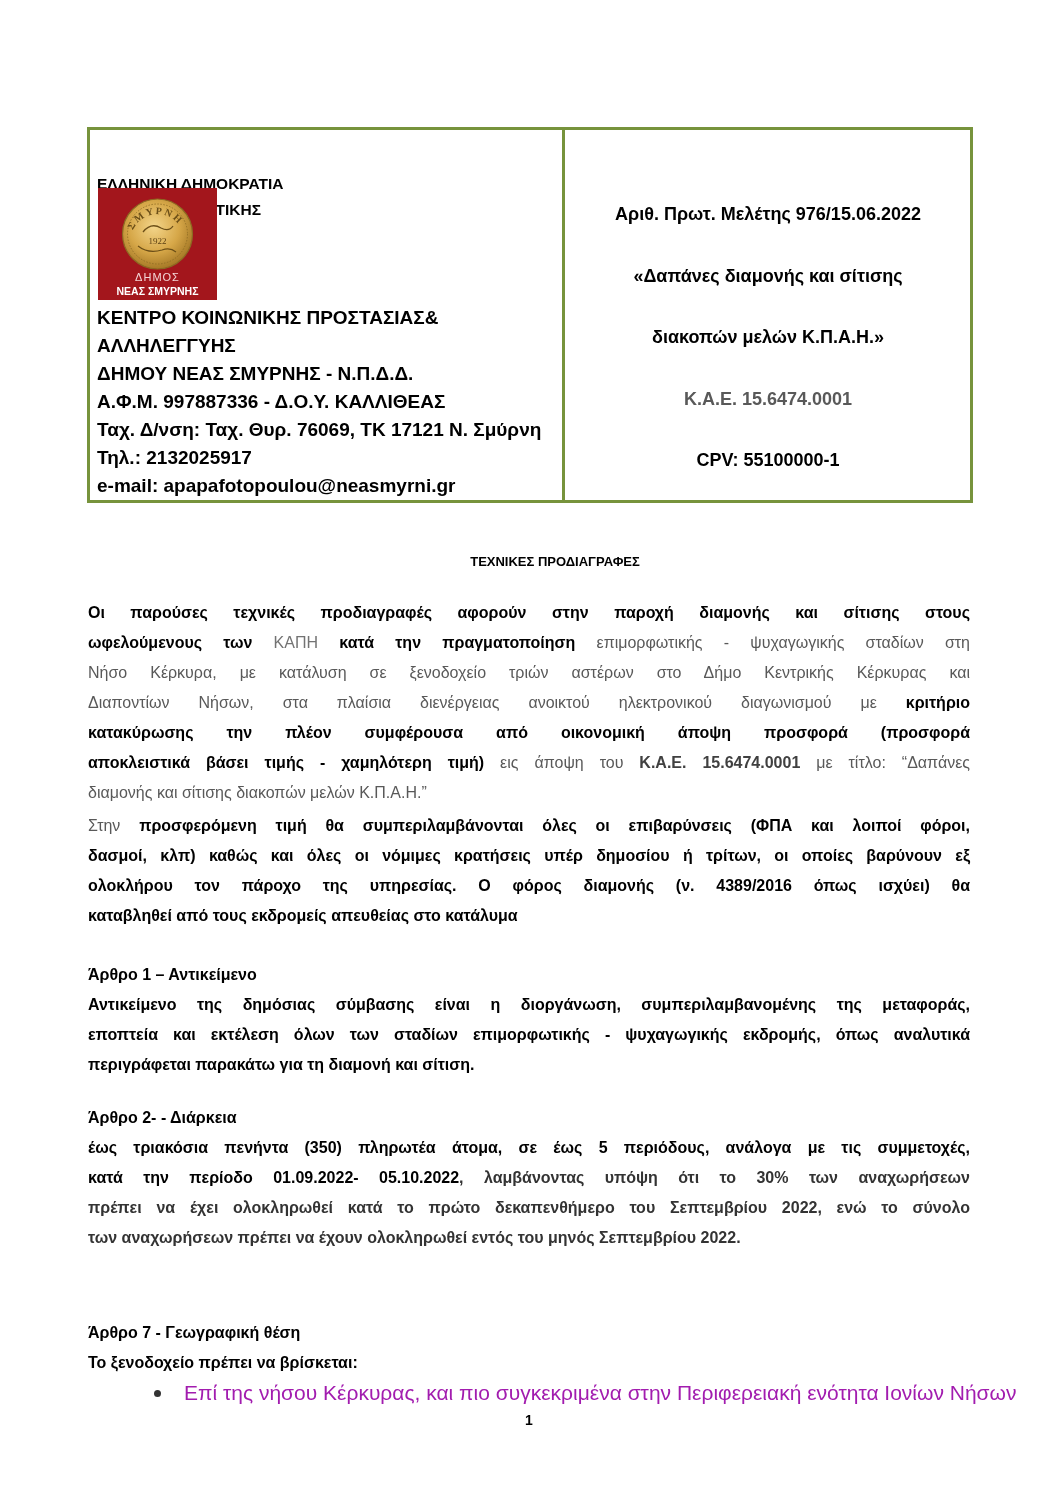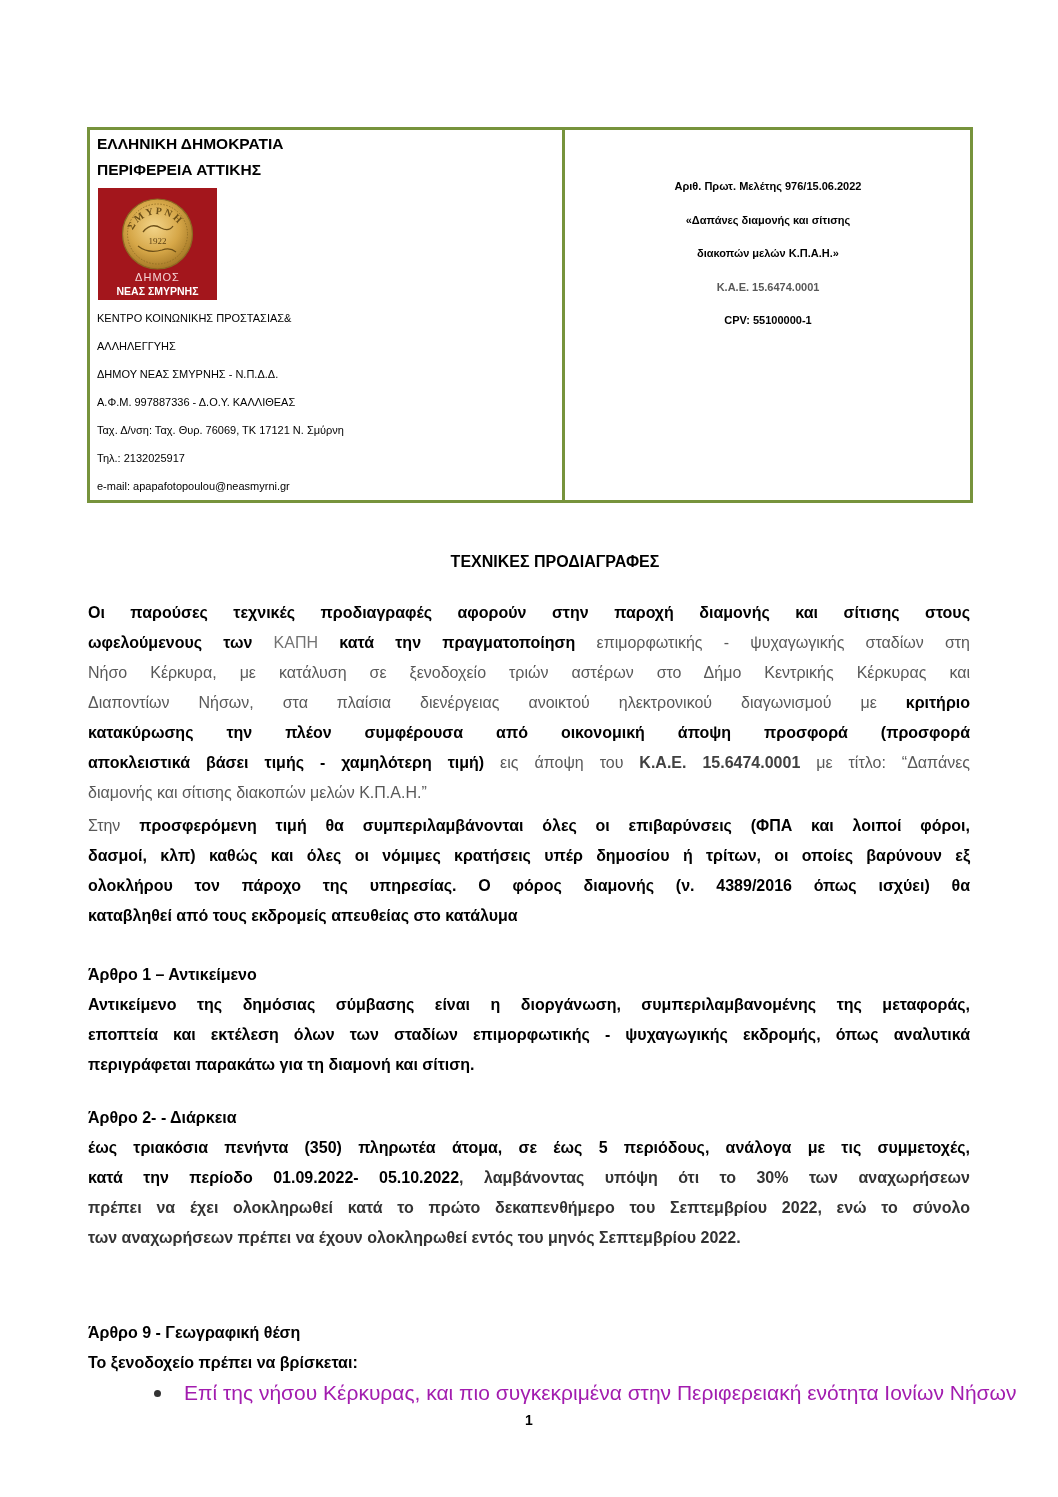--- a/index.html
+++ b/index.html
@@ -9,31 +9,31 @@
     background:#ffffff; color:#000;
     font-family:"Liberation Sans", sans-serif;
   }
 
   
   .hdr-table {
     position:absolute; left:87px; top:127px; width:886px; height:376px;
     box-sizing:border-box; border:3px solid var(--border);
   }
   .hdr-divider { position:absolute; left:562px; top:127px; width:3px; height:376px; background:var(--border); }
-  .hl { position:absolute; left:97px; font-weight:bold; font-size:15.5px; line-height:22px; white-space:nowrap; }
+  .hl { position:absolute; left:97px; font-weight:bold; font-size:15.5px; line-height:22px; white-space:nowrap;margin-top:40px; }
   .org { position:absolute; left:97px; top:304px; width:462px; }
-  .org div { font-weight:normal; font-size:11px; line-height:28px; height:28px; white-space:nowrap; }
+  .org div { font-weight:bold; font-size:19px; line-height:28px; height:28px; white-space:nowrap; }
   .logo { position:absolute; left:98px; top:188px; width:119px; height:112px; }
   .hr-col { position:absolute; left:566px; top:170px; width:404px; text-align:center; }
-  .hr-col div { font-weight:bold; font-size:11px; line-height:33.5px; height:33.5px; white-space:nowrap; }
+  .hr-col div { font-weight:bold; font-size:18px; line-height:33.5px; height:33.5px; white-space:nowrap;margin-top:28px; }
   .hr-col .gray { color:var(--gray); }
 
   
   .doc-title { position:absolute; left:88px; top:547px; width:882px; padding-left:52px; box-sizing:border-box;
-    text-align:center; font-weight:bold; font-size:16px; line-height:30px; }
+    text-align:center; font-weight:bold; font-size:13px; line-height:30px; }
   .block { position:absolute; left:88px; width:882px; }
   .line { height:30px; line-height:30px; font-size:16px; overflow:visible; }
   .j { text-align:justify; text-align-last:justify; }
   .l { text-align:left; }
   .b { font-weight:bold; color:#000; }
   .k { color:#737373; }
   .g { color:var(--gray); }
   .gb { color:#404040; font-weight:bold; }
   .d { color:#333; font-weight:bold; }
   .h { font-weight:bold; font-size:16px; line-height:30px; height:30px; }
@@ -119,21 +119,21 @@
 
 <div class="block" style="top:1103px">
   <div class="h">Άρθρο 2- - Διάρκεια</div>
   <div class="line j"><span class="b">έως τριακόσια πενήντα (350) πληρωτέα άτομα, σε έως 5 περιόδους, ανάλογα με τις συμμετοχές,</span></div>
   <div class="line j"><span class="b">κατά την περίοδο</span> <span class="b">01.09.2022- 05.10.2022</span><span class="d">, λαμβάνοντας υπόψη ότι το 30% των αναχωρήσεων</span></div>
   <div class="line j"><span class="d">πρέπει να έχει ολοκληρωθεί κατά το πρώτο δεκαπενθήμερο του Σεπτεμβρίου 2022, ενώ το σύνολο</span></div>
   <div class="line l"><span class="d">των αναχωρήσεων  πρέπει να έχουν ολοκληρωθεί εντός του μηνός Σεπτεμβρίου 2022.</span></div>
 </div>
 
 <div class="block" style="top:1318px">
-  <div class="h">Άρθρο 9 - Γεωγραφική θέση</div>
+  <div class="h">Άρθρο 7 - Γεωγραφική θέση</div>
   <div class="line l"><span class="b">Το ξενοδοχείο πρέπει να βρίσκεται:</span></div>
   <div class="bullet-row">
     <span class="bullet-dot"></span>
     <span class="bullet-text">Επί της νήσου Κέρκυρας, και πιο συγκεκριμένα στην Περιφερειακή ενότητα Ιονίων Νήσων</span>
   </div>
 </div>
 
 <div class="page-num">1</div>
 
 </body></html>

